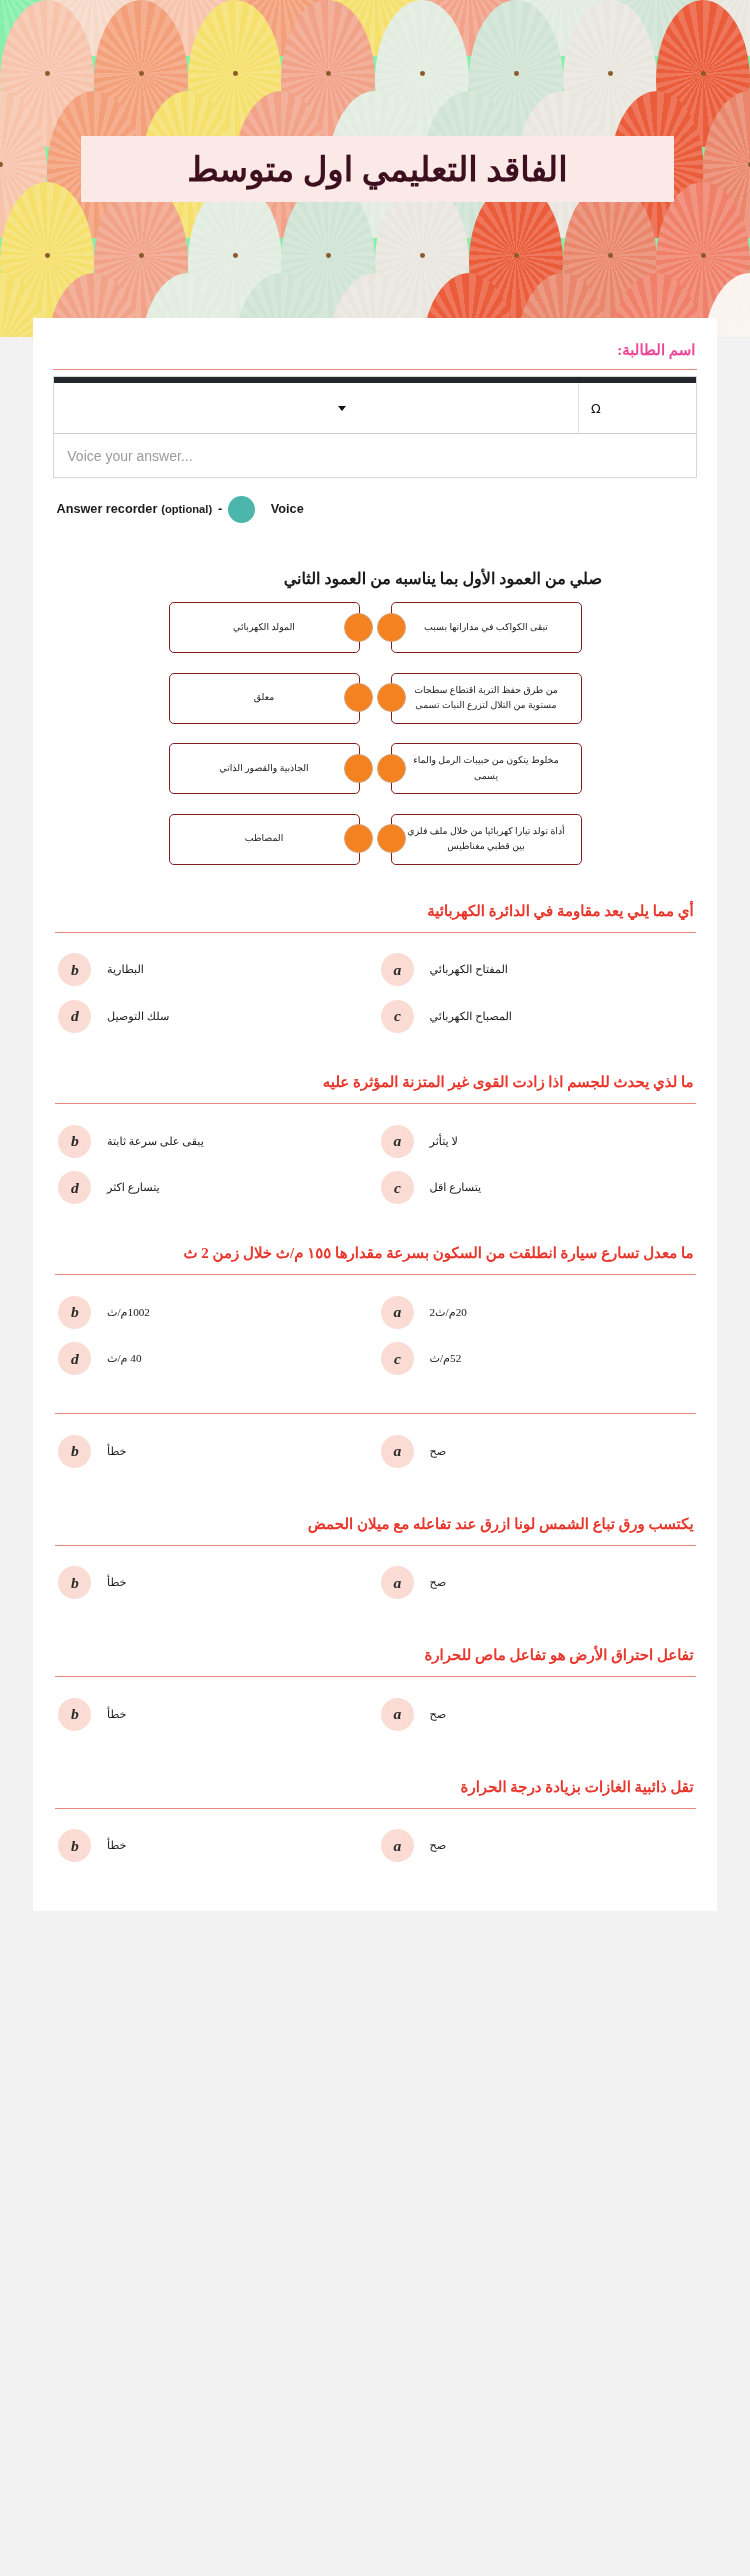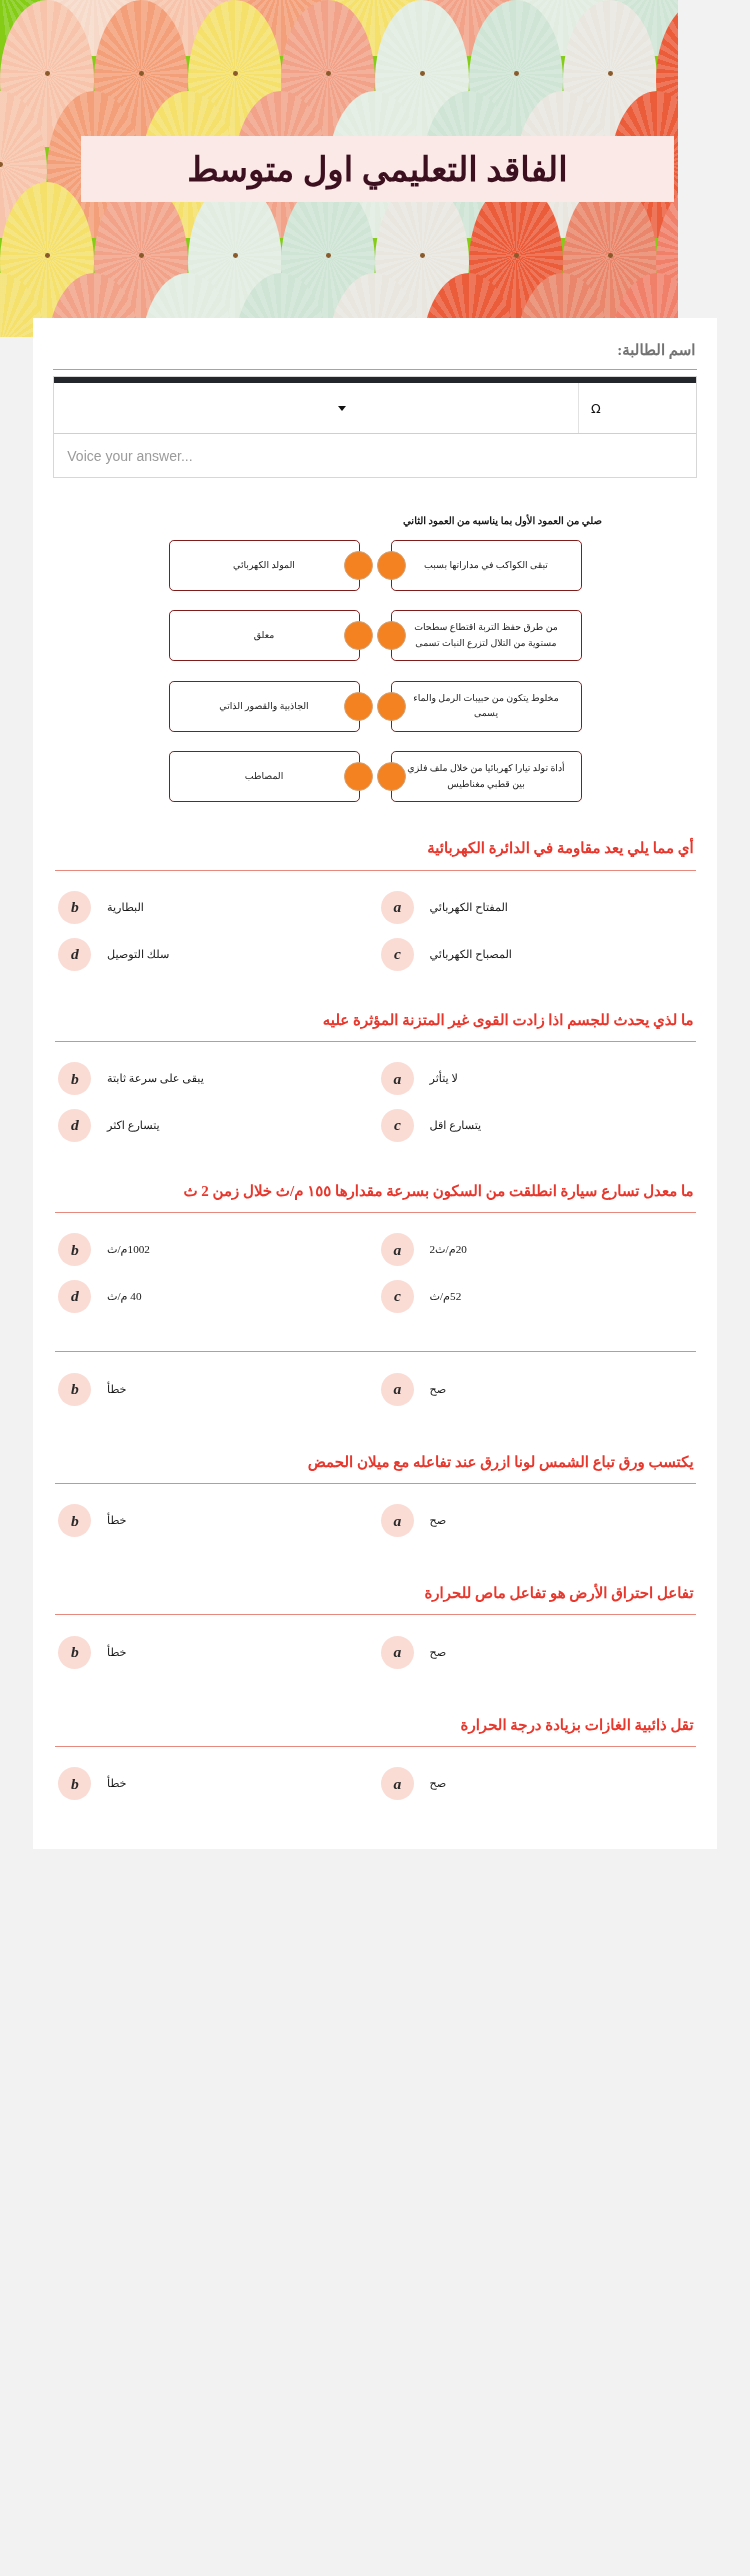--- a/index.html
+++ b/index.html
@@ -14,24 +14,24 @@
   .page {
     width: 750px;
     position: relative;
     background: #f2f2f2;
     padding-bottom: 90px;
   }
 
   
   .banner {
     position: relative;
-    width: 678px;
+    width: 750px;
     height: 337px;
     overflow: hidden;
-    background: #84cc16;
+    background: #86efac;
   }
   .umbrella-field {
     position: absolute;
     inset: 0;
   }
   .umb {
     position: absolute;
     border-radius: 50% 50% 48% 48% / 55% 55% 45% 45%;
     background: var(--c);
   }
@@ -87,21 +87,21 @@
     z-index: 5;
     padding: 0 0 29px;
   }
 
   .block { padding: 0 17.6px; }
 
   
   .q-label-red {
     direction: rtl;
     text-align: right;
-    color: #737373;
+    color: #ec4899;
     font-family: "Liberation Serif", "DejaVu Serif", serif;
     font-weight: 700;
     font-size: 15px;
     line-height: 1.5;
     padding: 21.5px 3.9px 7.8px 3.9px;
   }
   .q-underline {
     border-bottom: 1px solid #e7897f;
     margin: 0 2px 0 2px;
   }
@@ -192,21 +192,21 @@
     color: #1b1b1b;
     margin-left: 15.6px;
   }
 
   
   .match-wrap { padding: 37px 27px 9.8px 27px; }
   .match-title {
     direction: rtl;
     text-align: right;
     font-family: "Liberation Serif", "DejaVu Serif", serif;
-    font-size: 10px;
+    font-size: 16px;
     font-weight: 700;
     color: #1a1a1a;
     padding-right: 88px;
     padding-bottom: 13.7px;
   }
   .match-grid {
     display: flex;
     gap: 31px;
     direction: rtl;
     justify-content: center;
@@ -359,20 +359,27 @@
         <div class="editor-row">
           <div class="tb-cell tb-left"></div>
           <div class="tb-cell tb-mid">
             <span class="caret-down"></span>
           </div>
           <div class="omega">Ω</div>
         </div>
         <div class="answer-area">Voice your answer...</div>
       </div>
 
+      <div class="recorder">
+        <span class="rec-txt1">Answer recorder</span>
+        <span class="rec-opt">(optional)</span>
+        <span class="rec-dash">-</span>
+        <span class="rec-circle"></span>
+        <span class="rec-voice">Voice</span>
+      </div>
     </div>
 
     <div class="match-wrap">
       <div class="match-title">صلي من العمود الأول بما يناسبه من العمود الثاني</div>
       <div class="match-grid">
         <div class="match-col col-left" id="match-left">
             <div class="match-box">
               <span>تبقى الكواكب في مداراتها بسبب</span>
               <div class="dot"></div>
             </div>

